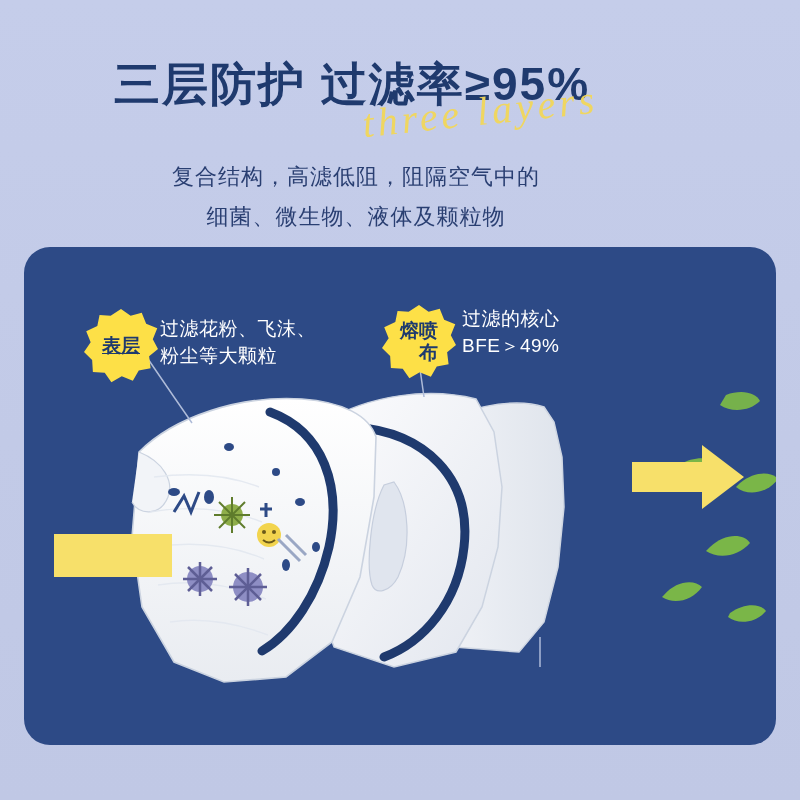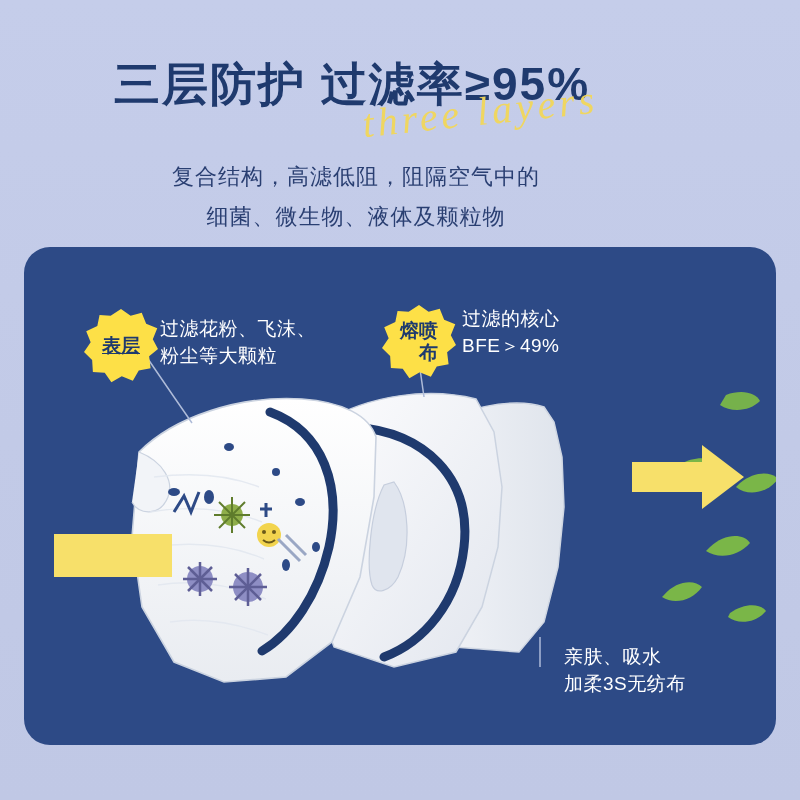--- a/index.html
+++ b/index.html
@@ -277,17 +277,15 @@
 
     <div class="badge" style="left:358px; top:58px;">
       <div>
         <span>熔喷</span>
         <span>布</span>
       </div>
     </div>
     <div class="callout-text" style="left:438px; top:58px;">过滤的核心
 BFE＞49%</div>
 
-    <div class="callout-text" style="left:540px; top:396px;">亲肤、吸水
-加柔3S无纺布</div>
 
   </div>
 </div>
 
 </body></html>

